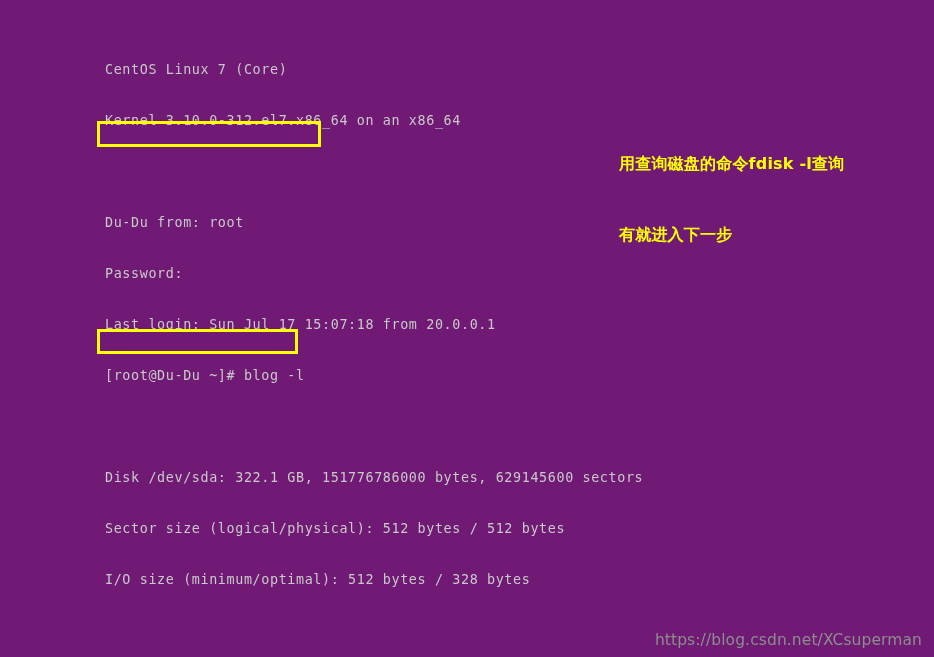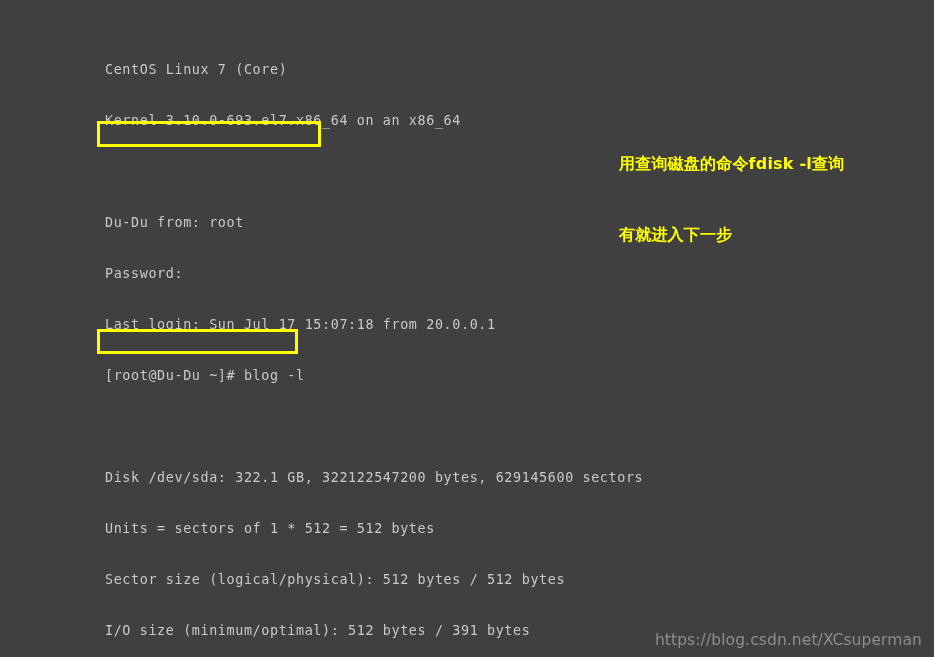--- a/index.html
+++ b/index.html
@@ -14,21 +14,21 @@
     overflow: hidden;
     font-family: "DejaVu Sans Mono", "Liberation Mono", monospace;
   }
 
   #terminal {
     position: absolute;
     left: 0;
     top: 0;
     width: 934px;
     height: 657px;
-    background: #404040;
+    background: #701a75;
   }
 
   
   #console {
     position: absolute;
     left: 105px;
     top: 27px;
     font-family: "DejaVu Sans Mono", "Liberation Mono", monospace;
     font-size: 13.4px;
     line-height: 17px;
@@ -94,31 +94,30 @@
     margin-left: 8px;
   }
 </style>
 </head>
 <body>
 
 <div id="terminal">
 
   <div id="console">
     <div class="line">CentOS Linux 7 (Core)</div>
-    <div class="line">Kernel 3.10.0-693.el7.x86_64 on an x86_64</div>
+    <div class="line">Kernel 3.10.0-312.el7.x86_64 on an x86_64</div>
     <div class="line blank">&nbsp;</div>
     <div class="line">Du-Du from: root</div>
     <div class="line">Password:</div>
     <div class="line">Last login: Sun Jul 17 15:07:18 from 20.0.0.1</div>
     <div class="line">[root@Du-Du ~]# blog -l</div>
     <div class="line blank">&nbsp;</div>
-    <div class="line">Disk /dev/sda: 322.1 GB, 322122547200 bytes, 629145600 sectors</div>
-    <div class="line">Units = sectors of 1 * 512 = 512 bytes</div>
+    <div class="line">Disk /dev/sda: 322.1 GB, 151776786000 bytes, 629145600 sectors</div>
     <div class="line">Sector size (logical/physical): 512 bytes / 512 bytes</div>
-    <div class="line">I/O size (minimum/optimal): 512 bytes / 391 bytes</div>
+    <div class="line">I/O size (minimum/optimal): 512 bytes / 328 bytes</div>
     
     
     
     
     
     
     
     
     
     

